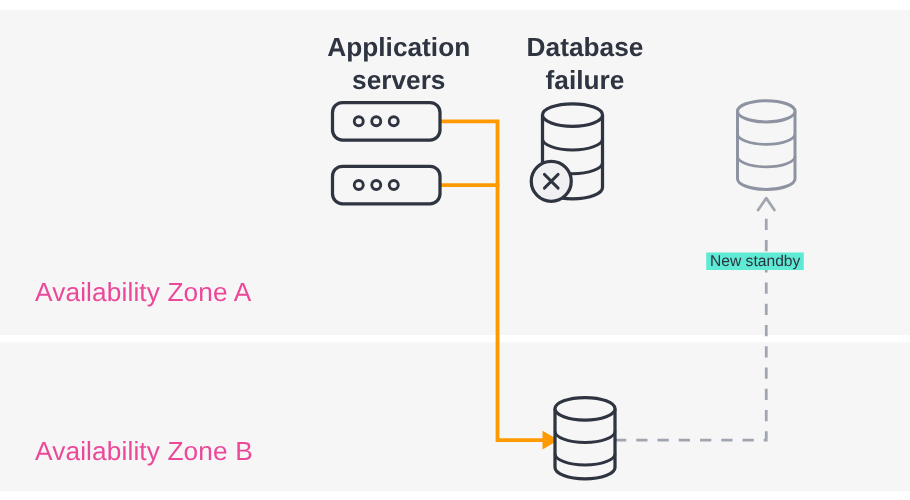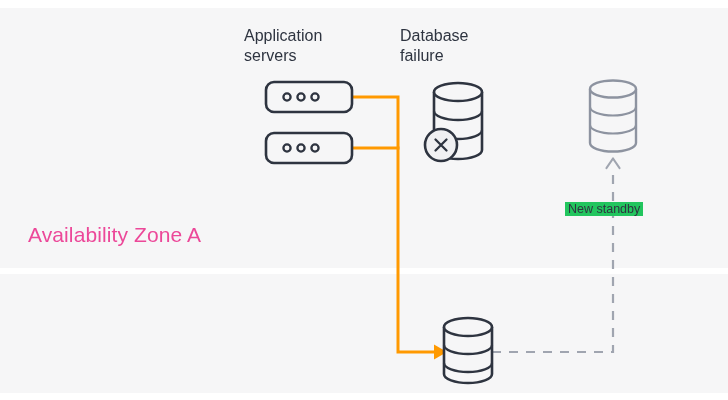--- a/index.html
+++ b/index.html
@@ -6,28 +6,28 @@
   body{width:728px;height:400px;overflow:hidden;
        font-family:"Liberation Sans","DejaVu Sans",sans-serif;}
   .stage{position:relative;width:728px;height:400px;background:#ffffff;}
   .zone-band{position:absolute;left:0;width:728px;background:#f6f6f7;}
   #zone-a-band{top:8px;height:260px;}
   #zone-b-band{top:274px;height:119px;}
   .zone-label{position:absolute;color:#ec4899;font-size:21px;
               letter-spacing:.1px;white-space:nowrap;}
   #zone-a-label{left:28px;top:223px;}
   #zone-b-label{left:28px;top:350px;}
-  .node-title{position:absolute;color:#2e3440;font-size:16px;
-              text-align:left;line-height:1.22;white-space:pre-line;}
+  .node-title{position:absolute;color:#2e3440;font-size:21px;
+              text-align:center;line-height:1.22;white-space:pre-line;font-weight:bold;}
   #title-app{left:244px;top:26px;width:150px;}
   #title-dbfail{left:400px;top:26px;width:136px;}
   #title-standby{left:560px;top:46px;width:110px;}
   #title-primary{left:404px;top:288px;width:150px;}
   .edge-label{position:absolute;color:#2e3440;font-size:12.5px;
-              white-space:nowrap;background:#22c55e;padding:0 3px;}
+              white-space:nowrap;background:#5eead4;padding:0 3px;}
   #label-new-standby{left:565px;top:202px;}
   svg.layer{position:absolute;left:0;top:0;width:728px;height:400px;}
 </style>
 </head>
 <body>
 
 <div class="stage">
 
   <div class="zone-band" id="zone-a-band"></div>
   <div class="zone-band" id="zone-b-band"></div>
@@ -91,14 +91,15 @@
 
   <div class="node-title" id="title-dbfail">Database
 failure</div>
 
 
 
   <div class="edge-label" id="label-new-standby">New standby</div>
 
   <div class="zone-label" id="zone-a-label">Availability Zone A</div>
 
+  <div class="zone-label" id="zone-b-label">Availability Zone B</div>
 
 </div>
 
 </body></html>

